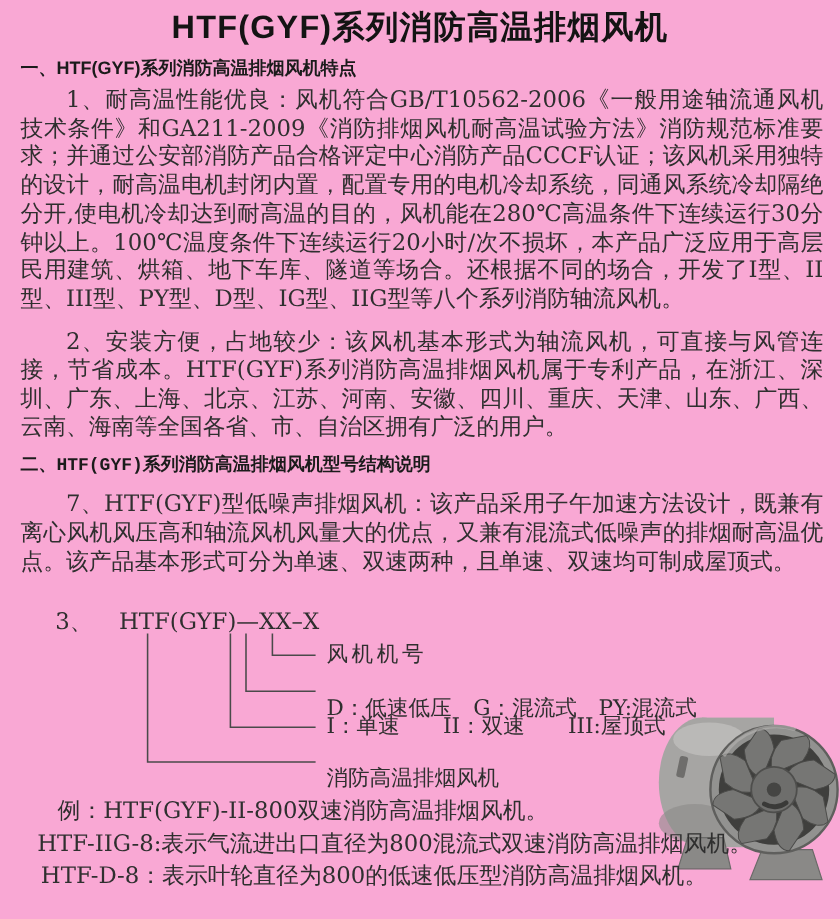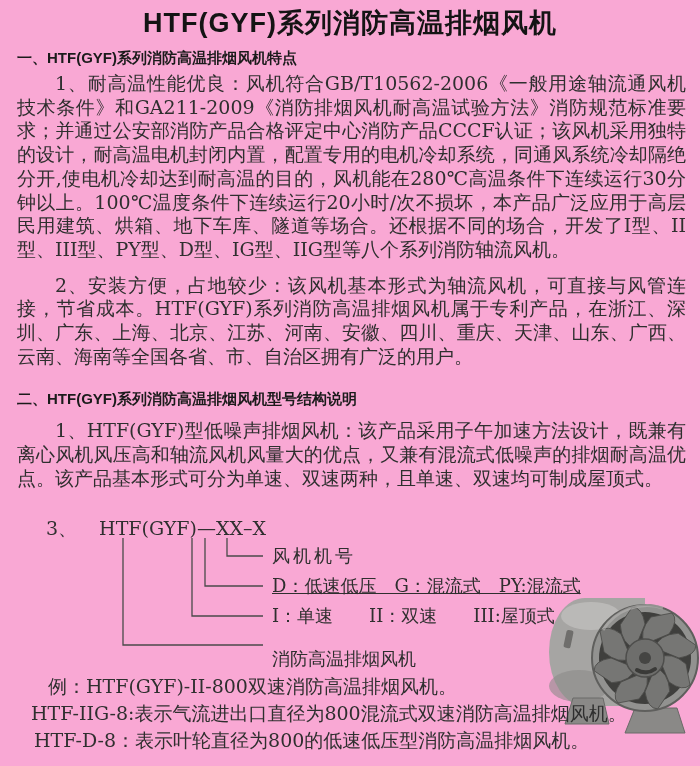--- a/index.html
+++ b/index.html
@@ -22,21 +22,21 @@
     letter-spacing:1px;
   }
   .sec-heading{
     margin:6px 14px 0 17px;
     font-family:"Liberation Sans", sans-serif;
     font-weight:bold;
     font-size:15px;
     line-height:24px;
     color:#1b1b1b;
   }
-  .sec-heading.second{margin-top:18px;line-height:26px;}
+  .sec-heading.second{margin-top:8px;line-height:26px;font-family:Liberation Mono, monospace;}
   .body-para{
     margin:2px 14px 0 17px;
     font-size:19px;
     line-height:23.7px;
     text-align:justify;
     text-indent:2em;
     color:#2f2f2f;
   }
   .body-para.tight{margin-top:12px;}
   .s2p1{margin-top:7px;}
@@ -51,21 +51,21 @@
     position:absolute;left:46px;top:2px;
     font-size:19px;line-height:22px;color:#2f2f2f;
   }
   .model-line .item-no{margin-right:22px;}
   .connector-svg{position:absolute;left:0;top:0;}
   .diag-label{
     position:absolute;left:272px;
     font-size:18px;line-height:20px;color:#2f2f2f;white-space:nowrap;
   }
   .diag-label.l0{top:31px;letter-spacing:3px;}
-  .diag-label.l1{top:61px;text-decoration:underline;}
+  .diag-label.l1{top:76px;}
   .diag-label.l2{top:91px;}
   .diag-label.l3{top:134px;}
   
   .examples{margin:6px 14px 0 17px;font-size:19px;line-height:27.2px;color:#2f2f2f;position:relative;z-index:1;}
   .examples p{margin:0;}
   .ex1{text-indent:31px;}
   .ex2{text-indent:14px;}
   .ex3{text-indent:17px;}
   
   .fan-photo{
@@ -77,21 +77,21 @@
 
 <div class="page">
 
   <div class="doc-title">HTF(GYF)系列消防高温排烟风机</div>
 
   <div class="sec-heading">一、HTF(GYF)系列消防高温排烟风机特点</div>
   <p class="body-para">1、耐高温性能优良：风机符合GB/T10562-2006《一般用途轴流通风机技术条件》和GA211-2009《消防排烟风机耐高温试验方法》消防规范标准要求；并通过公安部消防产品合格评定中心消防产品CCCF认证；该风机采用独特的设计，耐高温电机封闭内置，配置专用的电机冷却系统，同通风系统冷却隔绝分开,使电机冷却达到耐高温的目的，风机能在280℃高温条件下连续运行30分钟以上。100℃温度条件下连续运行20小时/次不损坏，本产品广泛应用于高层民用建筑、烘箱、地下车库、隧道等场合。还根据不同的场合，开发了I型、II型、III型、PY型、D型、IG型、IIG型等八个系列消防轴流风机。</p>
   <p class="body-para tight">2、安装方便，占地较少：该风机基本形式为轴流风机，可直接与风管连接，节省成本。HTF(GYF)系列消防高温排烟风机属于专利产品，在浙江、深圳、广东、上海、北京、江苏、河南、安徽、四川、重庆、天津、山东、广西、云南、海南等全国各省、市、自治区拥有广泛的用户。</p>
 
   <div class="sec-heading second">二、HTF(GYF)系列消防高温排烟风机型号结构说明</div>
-  <p class="body-para s2p1">1、HTF(GYF)型低噪声排烟风机：该产品采用子午加速方法设计，既兼有离心风机风压高和轴流风机风量大的优点，又兼有混流式低噪声的排烟耐高温优点。该产品基本形式可分为单速、双速两种，且单速、双速均可制成屋顶式。</p>
+  <p class="body-para s2p1">7、HTF(GYF)型低噪声排烟风机：该产品采用子午加速方法设计，既兼有离心风机风压高和轴流风机风量大的优点，又兼有混流式低噪声的排烟耐高温优点。该产品基本形式可分为单速、双速两种，且单速、双速均可制成屋顶式。</p>
 
   <div class="diagram">
     <div class="model-line">
       <span class="item-no">3、</span><span>HTF(GYF)—XX–X</span>
     </div>
     <svg class="connector-svg" width="700" height="152" viewBox="0 0 700 152">
       <path d="M123 23 V130 H263" fill="none" stroke="#4a4a4a" stroke-width="1.3"></path>
       <path d="M192 23 V101 H263" fill="none" stroke="#4a4a4a" stroke-width="1.3"></path>
       <path d="M205 23 V71 H263" fill="none" stroke="#4a4a4a" stroke-width="1.3"></path>
       <path d="M227 23 V41 H263" fill="none" stroke="#4a4a4a" stroke-width="1.3"></path>

